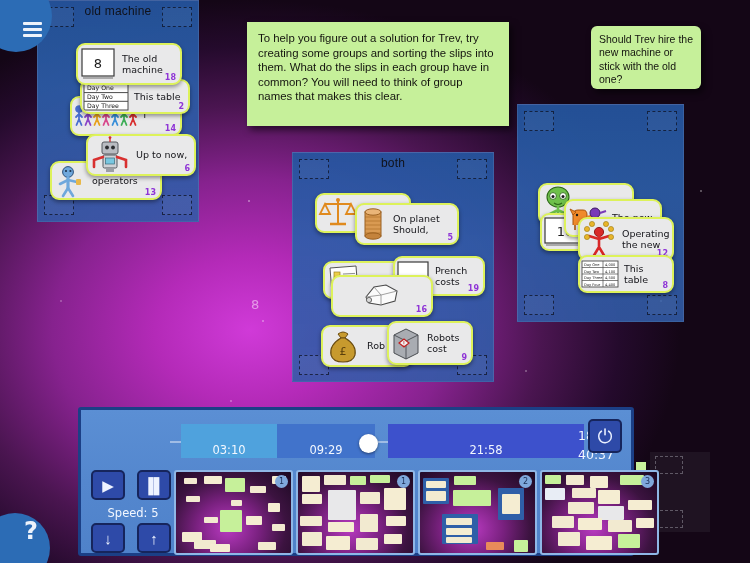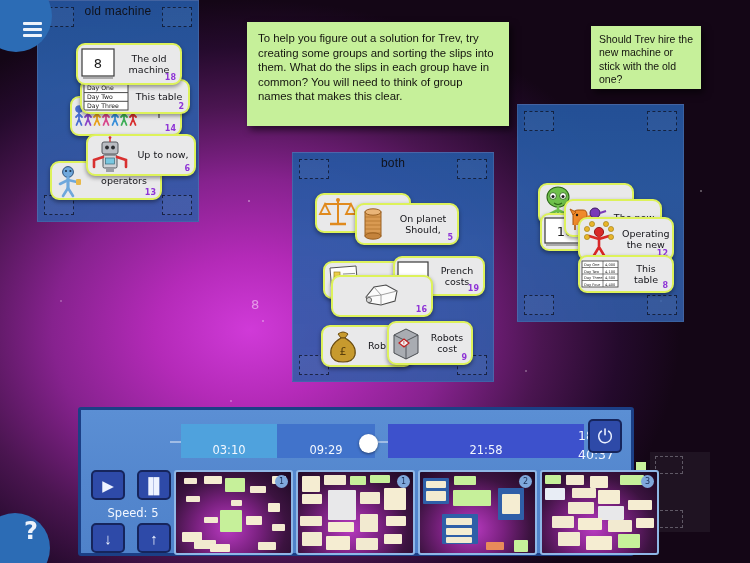--- a/index.html
+++ b/index.html
@@ -55,21 +55,20 @@
   .slip .thumb {
     flex: 0 0 auto;
     display: flex; align-items: center; justify-content: center;
     overflow: hidden;
   }
   .slip .txt {
     flex: 1 1 auto;
     font-size: 9.5px; line-height: 11.5px;
     color: #15151a; padding: 0 4px;
     font-family: "DejaVu Sans", sans-serif;
-    text-align: center;
   }
   .slip .num {
     position: absolute; right: 4px; bottom: 1px;
     font-size: 8px; color: #8f35d6; font-weight: 700;
     font-family: "DejaVu Sans", sans-serif;
   }
 
   
   .pic { display:block; }
 
@@ -525,21 +524,21 @@
           </g>
         </svg>
       </div>
       <div class="txt">This table</div>
       <div class="num">8</div>
     </div>
   </div>
 
   <div class="sticky" style="left:247px;top:22px;width:262px;height:104px;">To help you figure out a solution for Trev, try creating some groups and sorting the slips into them. What do the slips in each group have in common? You will need to think of group names that makes this clear.</div>
 
-  <div class="sticky" style="left:591px;top:26px;width:110px;height:63px;font-size:10.5px;line-height:13.4px;padding:7px 8px;">Should Trev hire the new machine or stick with the old one?</div>
+  <div class="sticky" style="left:591px;top:26px;width:110px;height:63px;font-size:10.5px;line-height:13.4px;padding:7px 8px;border-radius:6px;">Should Trev hire the new machine or stick with the old one?</div>
 
   <div id="menu-btn" class="corner-btn">
     <div class="burger">
       <span></span>
         <span></span>
         <span></span>
     </div>
   </div>
 
   <div id="help-btn" class="corner-btn">

